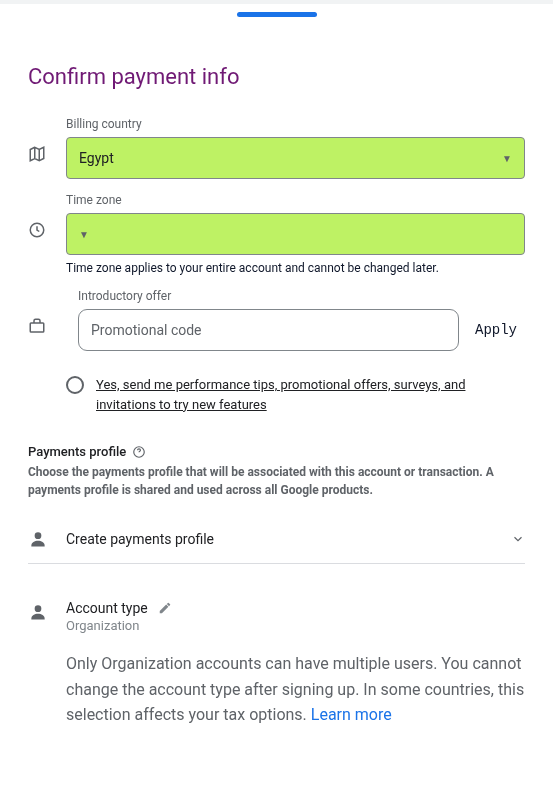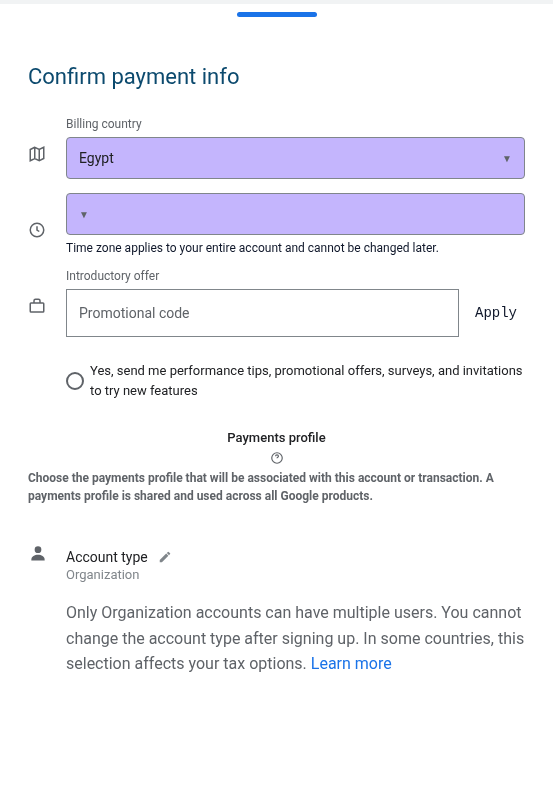--- a/index.html
+++ b/index.html
@@ -24,21 +24,21 @@
       height: 5px;
       background: #1a73e8;
       border-radius: 3px;
     }
     .container {
       padding: 60px 28px 20px 28px;
     }
     h1 {
       font-size: 22px;
       font-weight: 400;
-      color: #0c4a6e;
+      color: #701a75;
       margin-bottom: 28px;
     }
     .field-row {
       display: flex;
       align-items: flex-start;
       margin-bottom: 8px;
     }
     .field-icon {
       width: 38px;
       flex-shrink: 0;
@@ -61,41 +61,41 @@
       height: 42px;
       border: 1px solid #80868b;
       border-radius: 4px;
       padding: 0 12px;
       display: flex;
       align-items: center;
       justify-content: space-between;
       font-size: 14px;
       color: #202124;
       cursor: pointer;
-      background: #c4b5fd;
+      background: #bef264;
     }
     .dropdown-arrow {
       color: #5f6368;
       font-size: 10px;
     }
     .helper-text {
       font-size: 12px;
       color: #0f172a;
       margin-top: 6px;
     }
     .promo-row {
       display: flex;
       align-items: center;
       gap: 16px;
     }
     .promo-input {
       flex: 1;
-      height: 48px;
+      height: 42px;
       border: 1px solid #80868b;
-      border-radius: 0;
+      border-radius: 9px;
       padding: 0 12px;
       font-size: 14px;
       color: #5f6368;
       display: flex;
       align-items: center;
     }
     .apply-btn {
       color: #0f172a;
       font-size: 14px;
       background: none;
@@ -103,24 +103,25 @@
       cursor: pointer;
       font-family: Liberation Mono, monospace;
       padding-right: 8px;
     }
     .radio-group {
       margin-top: 24px;
       padding-left: 38px;
     }
     .radio-option {
       display: flex;
-      align-items: center;
-      gap: 6px;
+      align-items: flex-start;
+      gap: 12px;
       margin-bottom: 20px;
       cursor: pointer;
+      text-decoration: underline;
     }
     .radio-circle {
       width: 18px;
       height: 18px;
       border: 2px solid #5f6368;
       border-radius: 50%;
       flex-shrink: 0;
       margin-top: 1px;
     }
     .radio-label {
@@ -132,21 +133,20 @@
       margin-top: 30px;
       margin-bottom: 16px;
     }
     .section-title {
       font-size: 13px;
       font-weight: 500;
       color: #202124;
       display: flex;
       align-items: center;
       gap: 6px;
-      flex-direction: column;
     }
     .section-desc {
       font-size: 12px;
       color: #5f6368;
       margin-top: 4px;
       line-height: 1.5;
       font-weight: bold;
     }
     .expand-row {
       display: flex;
@@ -177,21 +177,20 @@
       color: #5f6368;
       padding-top: 2px;
     }
     .account-content {
       flex: 1;
     }
     .account-title-row {
       display: flex;
       align-items: center;
       gap: 10px;
-      margin-top: 8px;
     }
     .account-title {
       font-size: 14px;
       color: #202124;
     }
     .account-value {
       font-size: 13px;
       color: #80868b;
       margin-top: 2px;
     }
@@ -233,28 +232,29 @@
   </div>
 
   <div class="field-row" style="margin-top:14px;">
     <div class="field-icon">
       <svg width="18" height="18" viewBox="0 0 24 24" fill="none" stroke="currentColor" stroke-width="2">
           <circle cx="12" cy="12" r="9"></circle>
           <path d="M12 7v5l3 2"></path>
         </svg>
     </div>
     <div class="field-content">
+      <span class="field-label">Time zone</span>
       <div class="select-box">
         <span class="dropdown-arrow">▼</span>
       </div>
       <div class="helper-text">Time zone applies to your entire account and cannot be changed later.</div>
     </div>
   </div>
 
-  <div class="field-row" style="margin-top:14px;">
+  <div class="field-row" style="margin-top:14px;gap:12px;">
     <div class="field-icon">
       <svg width="18" height="18" viewBox="0 0 24 24" fill="none" stroke="currentColor" stroke-width="2">
           <rect x="3" y="8" width="18" height="12" rx="1"></rect>
           <path d="M8 8V5a2 2 0 012-2h4a2 2 0 012 2v3"></path>
         </svg>
     </div>
     <div class="field-content">
       <span class="field-label">Introductory offer</span>
       <div class="promo-row">
         <div class="promo-input">
@@ -276,20 +276,34 @@
     <div class="section-title">
       <span>Payments profile</span>
       <svg width="14" height="14" viewBox="0 0 24 24" fill="none" stroke="#5f6368" stroke-width="2">
           <circle cx="12" cy="12" r="9"></circle>
           <path d="M9.5 9a2.5 2.5 0 115 0c0 1.5-2.5 2-2.5 3.5M12 17h.01"></path>
         </svg>
     </div>
     <div class="section-desc">Choose the payments profile that will be associated with this account or transaction. A payments profile is shared and used across all Google products.</div>
   </div>
 
+  <div class="expand-row">
+    <div class="expand-icon">
+      <svg width="20" height="20" viewBox="0 0 24 24" fill="#5f6368">
+          <circle cx="12" cy="8" r="4"></circle>
+          <path d="M4 20c0-4 4-6 8-6s8 2 8 6v1H4v-1z"></path>
+        </svg>
+    </div>
+    <div class="expand-label">Create payments profile</div>
+    <div class="chevron">
+      <svg width="14" height="14" viewBox="0 0 24 24" fill="none" stroke="currentColor" stroke-width="2">
+          <path d="M6 9l6 6 6-6"></path>
+        </svg>
+    </div>
+  </div>
 
   <div class="account-section">
     <div class="account-icon-col">
       <svg width="20" height="20" viewBox="0 0 24 24" fill="#5f6368">
           <circle cx="12" cy="8" r="4"></circle>
           <path d="M4 20c0-4 4-6 8-6s8 2 8 6v1H4v-1z"></path>
         </svg>
     </div>
     <div class="account-content">
       <div class="account-title-row">

